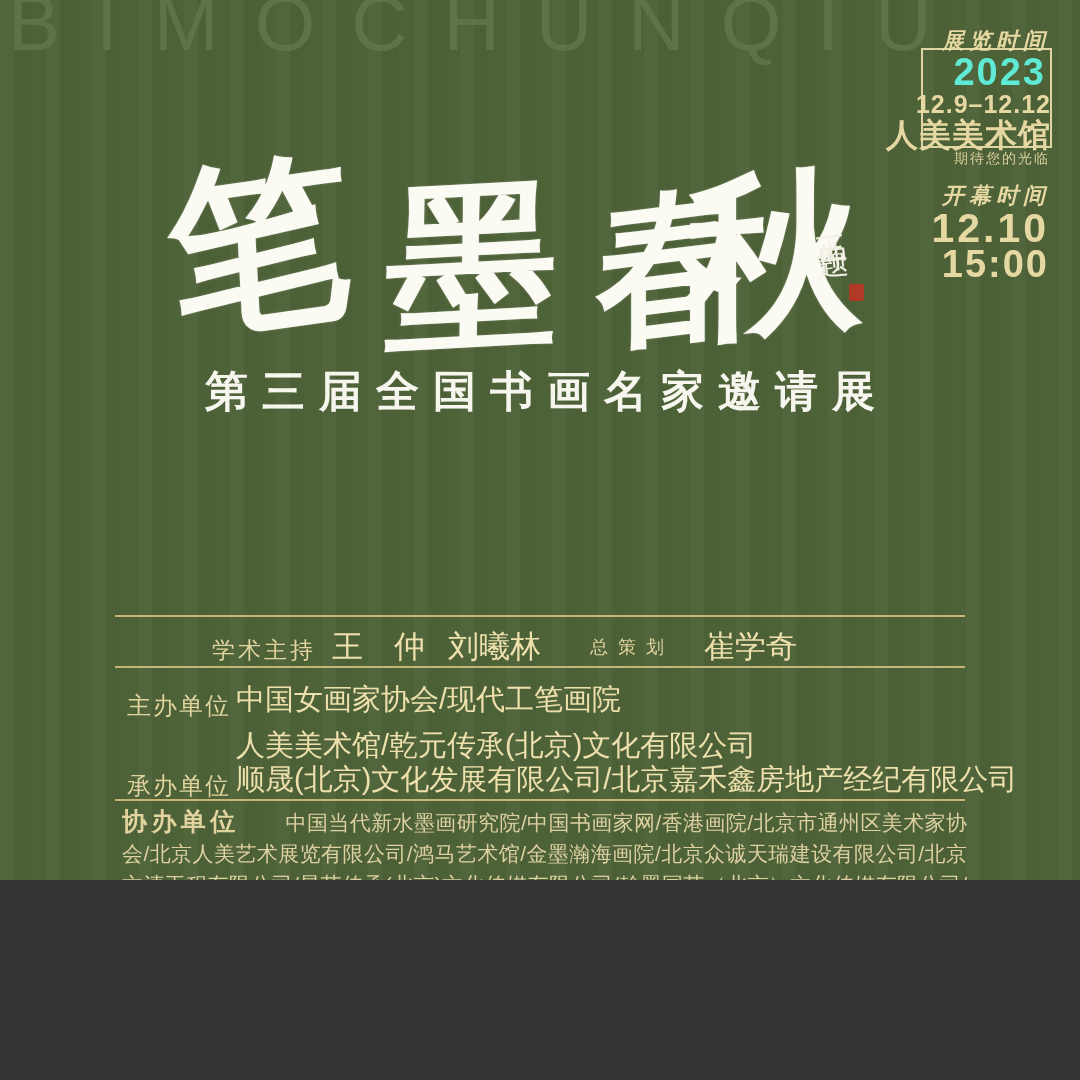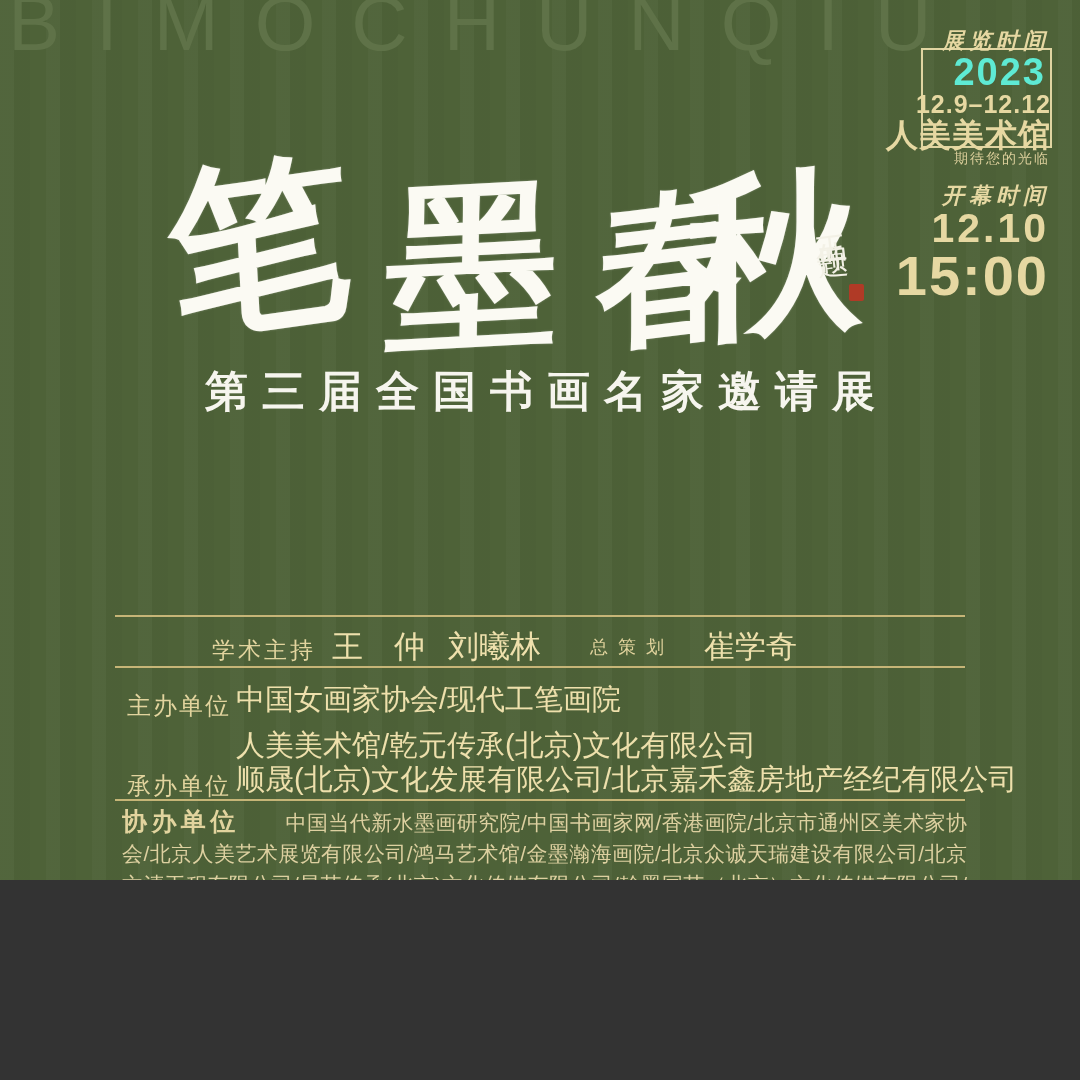--- a/index.html
+++ b/index.html
@@ -57,21 +57,21 @@
     color:#dccf9b; white-space:nowrap;
   }
   .open-label { top:181px; }
   .open-date {
     position:absolute; top:205px; right:31px;
     font-size:41px; font-weight:800; letter-spacing:3px;
     color:#e6d8a2;
   }
   .open-hour {
     position:absolute; top:243px; right:31px;
-    font-size:56px; font-weight:800; letter-spacing:2px;
+    font-size:38px; font-weight:800; letter-spacing:2px;
     color:#e6d8a2;
   }
   
   .calli {
     position:absolute;
     color:#fbfaf3;
     font-family:"Liberation Serif","DejaVu Serif",serif;
     font-weight:bold; line-height:1;
     text-shadow:0 0 2px rgba(255,255,255,.35);
   }

